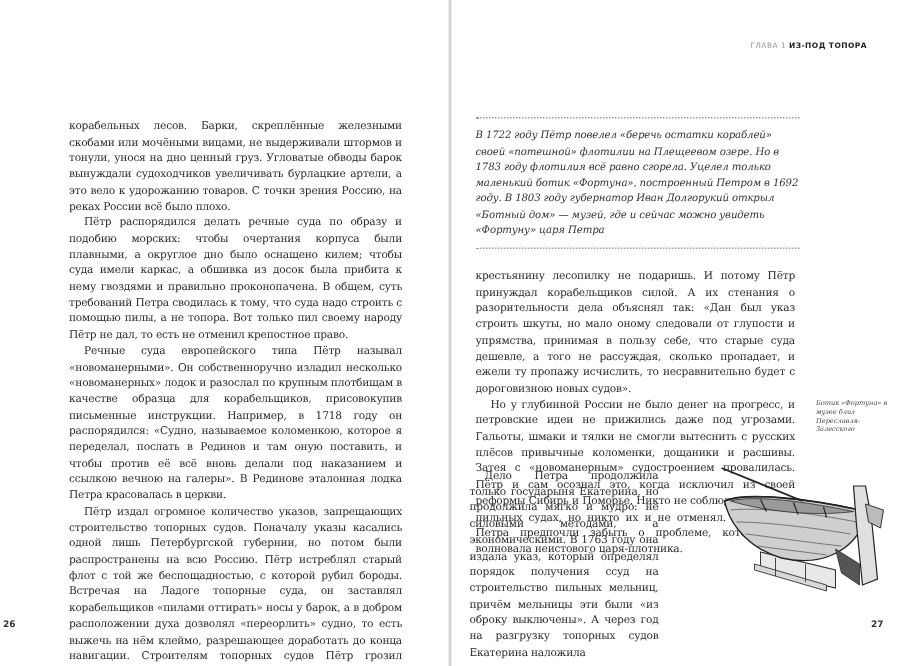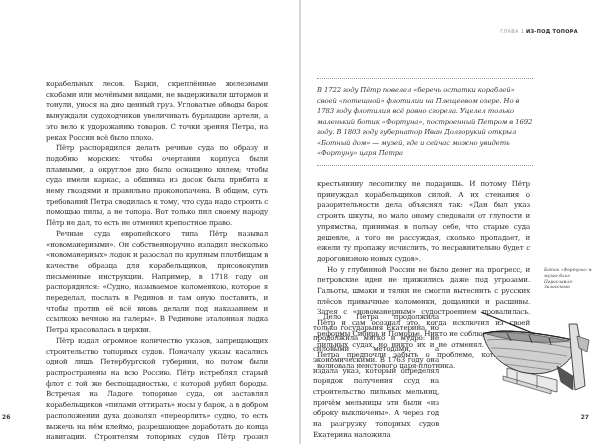--- a/index.html
+++ b/index.html
@@ -42,21 +42,21 @@
 
     .boat { position: absolute; left: 176px; top: 306px; width: 123px; height: 100px; }
   </style>
 </head>
 <body>
 
 <div class="spread">
 
   <div class="page page-left">
     <div class="body-text left-text">
-      <p class="noindent">корабельных лесов. Барки, скреплённые железными скобами или мочёными вицами, не выдерживали штормов и тонули, унося на дно ценный груз. Угловатые обводы барок вынуждали судоходчиков увеличивать бурлацкие артели, а это вело к удорожанию товаров. С точки зрения Петра, на реках России всё было плохо.</p>
+      <p class="noindent">корабельных лесов. Барки, скреплённые железными скобами или мочёными вицами, не выдерживали штормов и тонули, унося на дно ценный груз. Угловатые обводы барок вынуждали судоходчиков увеличивать бурлацкие артели, а это вело к удорожанию товаров. С точки зрения Россию, на реках России всё было плохо.</p>
       <p>Пётр распорядился делать речные суда по образу и подобию морских: чтобы очертания корпуса были плавными, а округлое дно было оснащено килем; чтобы суда имели каркас, а обшивка из досок была прибита к нему гвоздями и правильно проконопачена. В общем, суть требований Петра сводилась к тому, что суда надо строить с помощью пилы, а не топора. Вот только пил своему народу Пётр не дал, то есть не отменил крепостное право.</p>
       <p>Речные суда европейского типа Пётр называл «новоманерными». Он собственноручно изладил несколько «новоманерных» лодок и разослал по крупным плотбищам в качестве образца для корабельщиков, присовокупив письменные инструкции. Например, в 1718 году он распорядился: «Судно, называемое коломенкою, которое я переделал, послать в Рединов и там оную поставить, и чтобы против её всё вновь делали под наказанием и ссылкою вечною на галеры». В Рединове эталонная лодка Петра красовалась в церкви.</p>
       <p>Пётр издал огромное количество указов, запрещающих строительство топорных судов. Поначалу указы касались одной лишь Петербургской губернии, но потом были распространены на всю Россию. Пётр истреблял старый флот с той же беспощадностью, с которой рубил бороды. Встречая на Ладоге топорные суда, он заставлял корабельщиков «пилами оттирать» носы у барок, а в добром расположении духа дозволял «переорлить» судно, то есть выжечь на нём клеймо, разрешающее доработать до конца навигации. Строителям топорных судов Пётр грозил штрафами, розгами и каторгой.</p>
 
     </div>
     <div class="page-num page-num-left">26</div>
   </div>
 
   <div class="gutter"></div>
 

